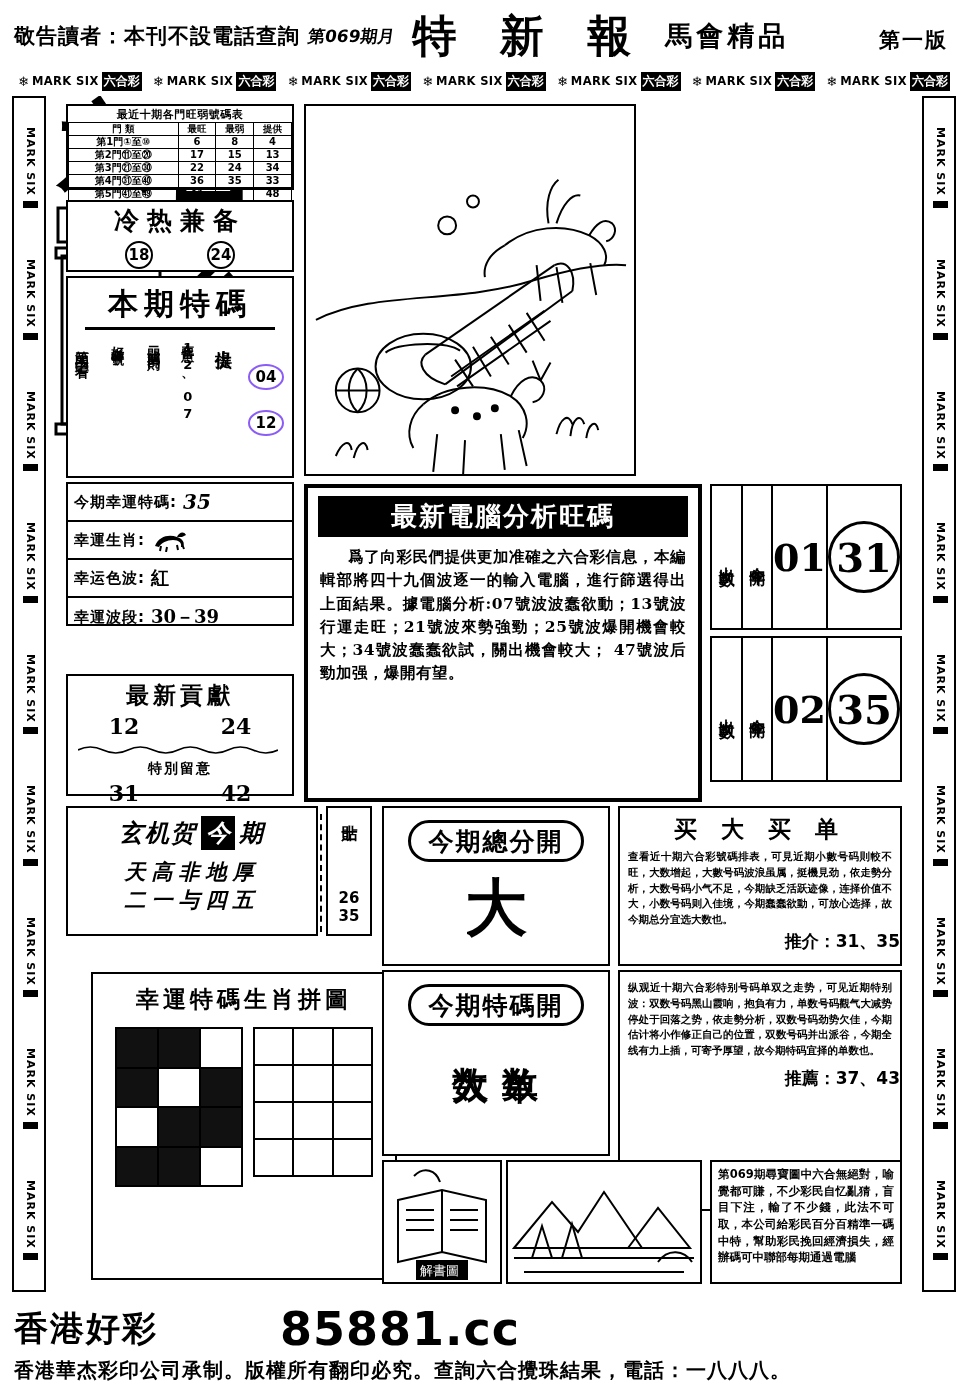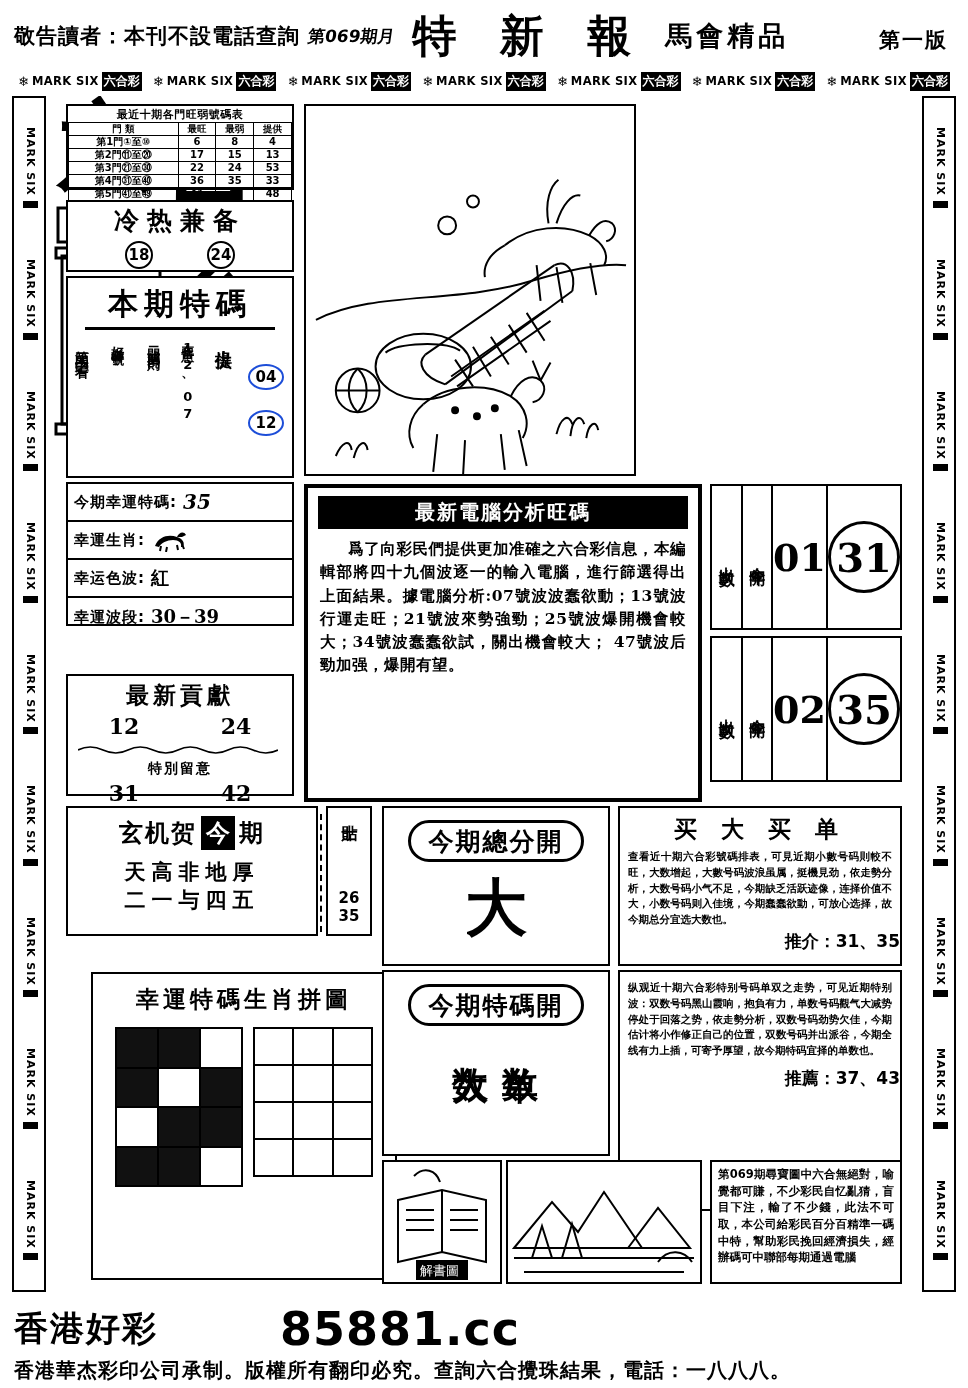--- a/index.html
+++ b/index.html
@@ -114,21 +114,21 @@
   .tema-c2 { left:42px; top:6px; font-size:13px; }
   .tema-c3 { left:78px; top:6px; font-size:13px; }
   .tema-c4 { left:112px; top:4px; font-size:13px; }
   .tema-supply {
     position:absolute; right:56px; top:8px;
     writing-mode:vertical-rl; text-orientation:upright;
     font-size:17px; font-weight:bold; letter-spacing:2px;
   }
   .tema-nums { position:absolute; right:8px; top:34px; display:flex; flex-direction:column; gap:20px; }
   .oval {
-    width:36px; height:26px; border:2px solid #1d4ed8; border-radius:50%;
+    width:36px; height:26px; border:2px solid #8b5cf6; border-radius:50%;
     display:flex; align-items:center; justify-content:center; font-size:15px; font-weight:bold;
   }
 
   
   .b-lucky { left:14px; top:386px; width:228px; height:144px; }
   .lrow { border-bottom:2px solid #000; height:38px; display:flex; align-items:center; padding:0 6px; gap:6px; }
   .lrow:last-child { border-bottom:none; }
   .lrow .lbl { font-size:15px; font-weight:bold; letter-spacing:1px; white-space:nowrap; }
   .lrow .val { font-size:18px; font-weight:bold; font-family:"DejaVu Serif", serif; }
   .lrow .val.script { font-style:italic; font-size:20px; }
@@ -137,21 +137,21 @@
   
   .b-gong { left:14px; top:578px; width:228px; height:122px; }
   .b-gong .t { text-align:center; font-size:23px; font-weight:bold; letter-spacing:4px;
     font-family:"DejaVu Serif", serif; margin-top:4px; }
   .gnums { display:flex; justify-content:space-around; font-size:22px; font-weight:bold;
     font-family:"DejaVu Serif", serif; margin-top:2px; }
   .wavy { height:10px; margin:0 10px; }
   .gnote { text-align:center; font-size:14px; font-weight:bold; letter-spacing:2px; margin-top:2px; }
 
   
-  .b-xuanji { left:14px; top:710px; width:252px; height:130px; }
+  .b-xuanji { left:14px; top:710px; width:252px; height:130px;font-style:italic; }
   .xj-head { display:flex; align-items:center; justify-content:center; gap:4px; margin-top:8px; }
   .xj-head .p1, .xj-head .p3 { font-size:24px; font-weight:bold; letter-spacing:2px; font-family:"DejaVu Serif", serif; }
   .xj-head .p2 { font-size:24px; font-weight:bold; background:#000; color:#fff; padding:1px 5px;
     font-family:"DejaVu Serif", serif; }
   .xj-lines { text-align:center; margin-top:8px; }
   .xj-lines div { font-size:21px; font-weight:bold; letter-spacing:6px; line-height:1.35;
     font-family:"DejaVu Serif", serif; }
 
   
   .b-tips { left:274px; top:710px; width:46px; height:130px; }
@@ -178,21 +178,21 @@
   .b-illus { left:252px; top:8px; width:332px; height:372px; }
   .b-illus svg { width:100%; height:100%; }
 
   
   .b-xuanji-big { left:592px; top:8px; width:258px; height:372px; border:none; }
 
   
   .b-analysis { left:252px; top:388px; width:398px; height:318px; border:4px solid #000; }
   .an-title {
     margin:8px 10px 0; background:#000; color:#fff; text-align:center;
-    font-size:20px; font-weight:bold; letter-spacing:2px; padding:3px 0;
+    font-size:26px; font-weight:bold; letter-spacing:2px; padding:3px 0;
     font-family:"DejaVu Serif", serif;
   }
   .an-balls { display:flex; justify-content:center; gap:4px; margin-top:8px; }
   .ball {
     width:48px; height:40px; border:3px solid #000; border-radius:50%;
     display:flex; align-items:center; justify-content:center;
     font-size:22px; font-weight:bold; font-family:"DejaVu Serif", serif;
   }
   .an-text {
     margin:8px 12px 0; font-size:15.5px; line-height:1.5; text-align:justify;
@@ -357,21 +357,21 @@
             <tr>
               <td>第2門⑪至⑳</td>
               <td>17</td>
               <td>15</td>
               <td>13</td>
             </tr>
             <tr>
               <td>第3門㉑至㉚</td>
               <td>22</td>
               <td>24</td>
-              <td>53</td>
+              <td>34</td>
             </tr>
             <tr>
               <td>第4門㉛至㊵</td>
               <td>36</td>
               <td>35</td>
               <td>33</td>
             </tr>
             <tr>
               <td>第5門㊶至㊾</td>
               <td>41</td>

